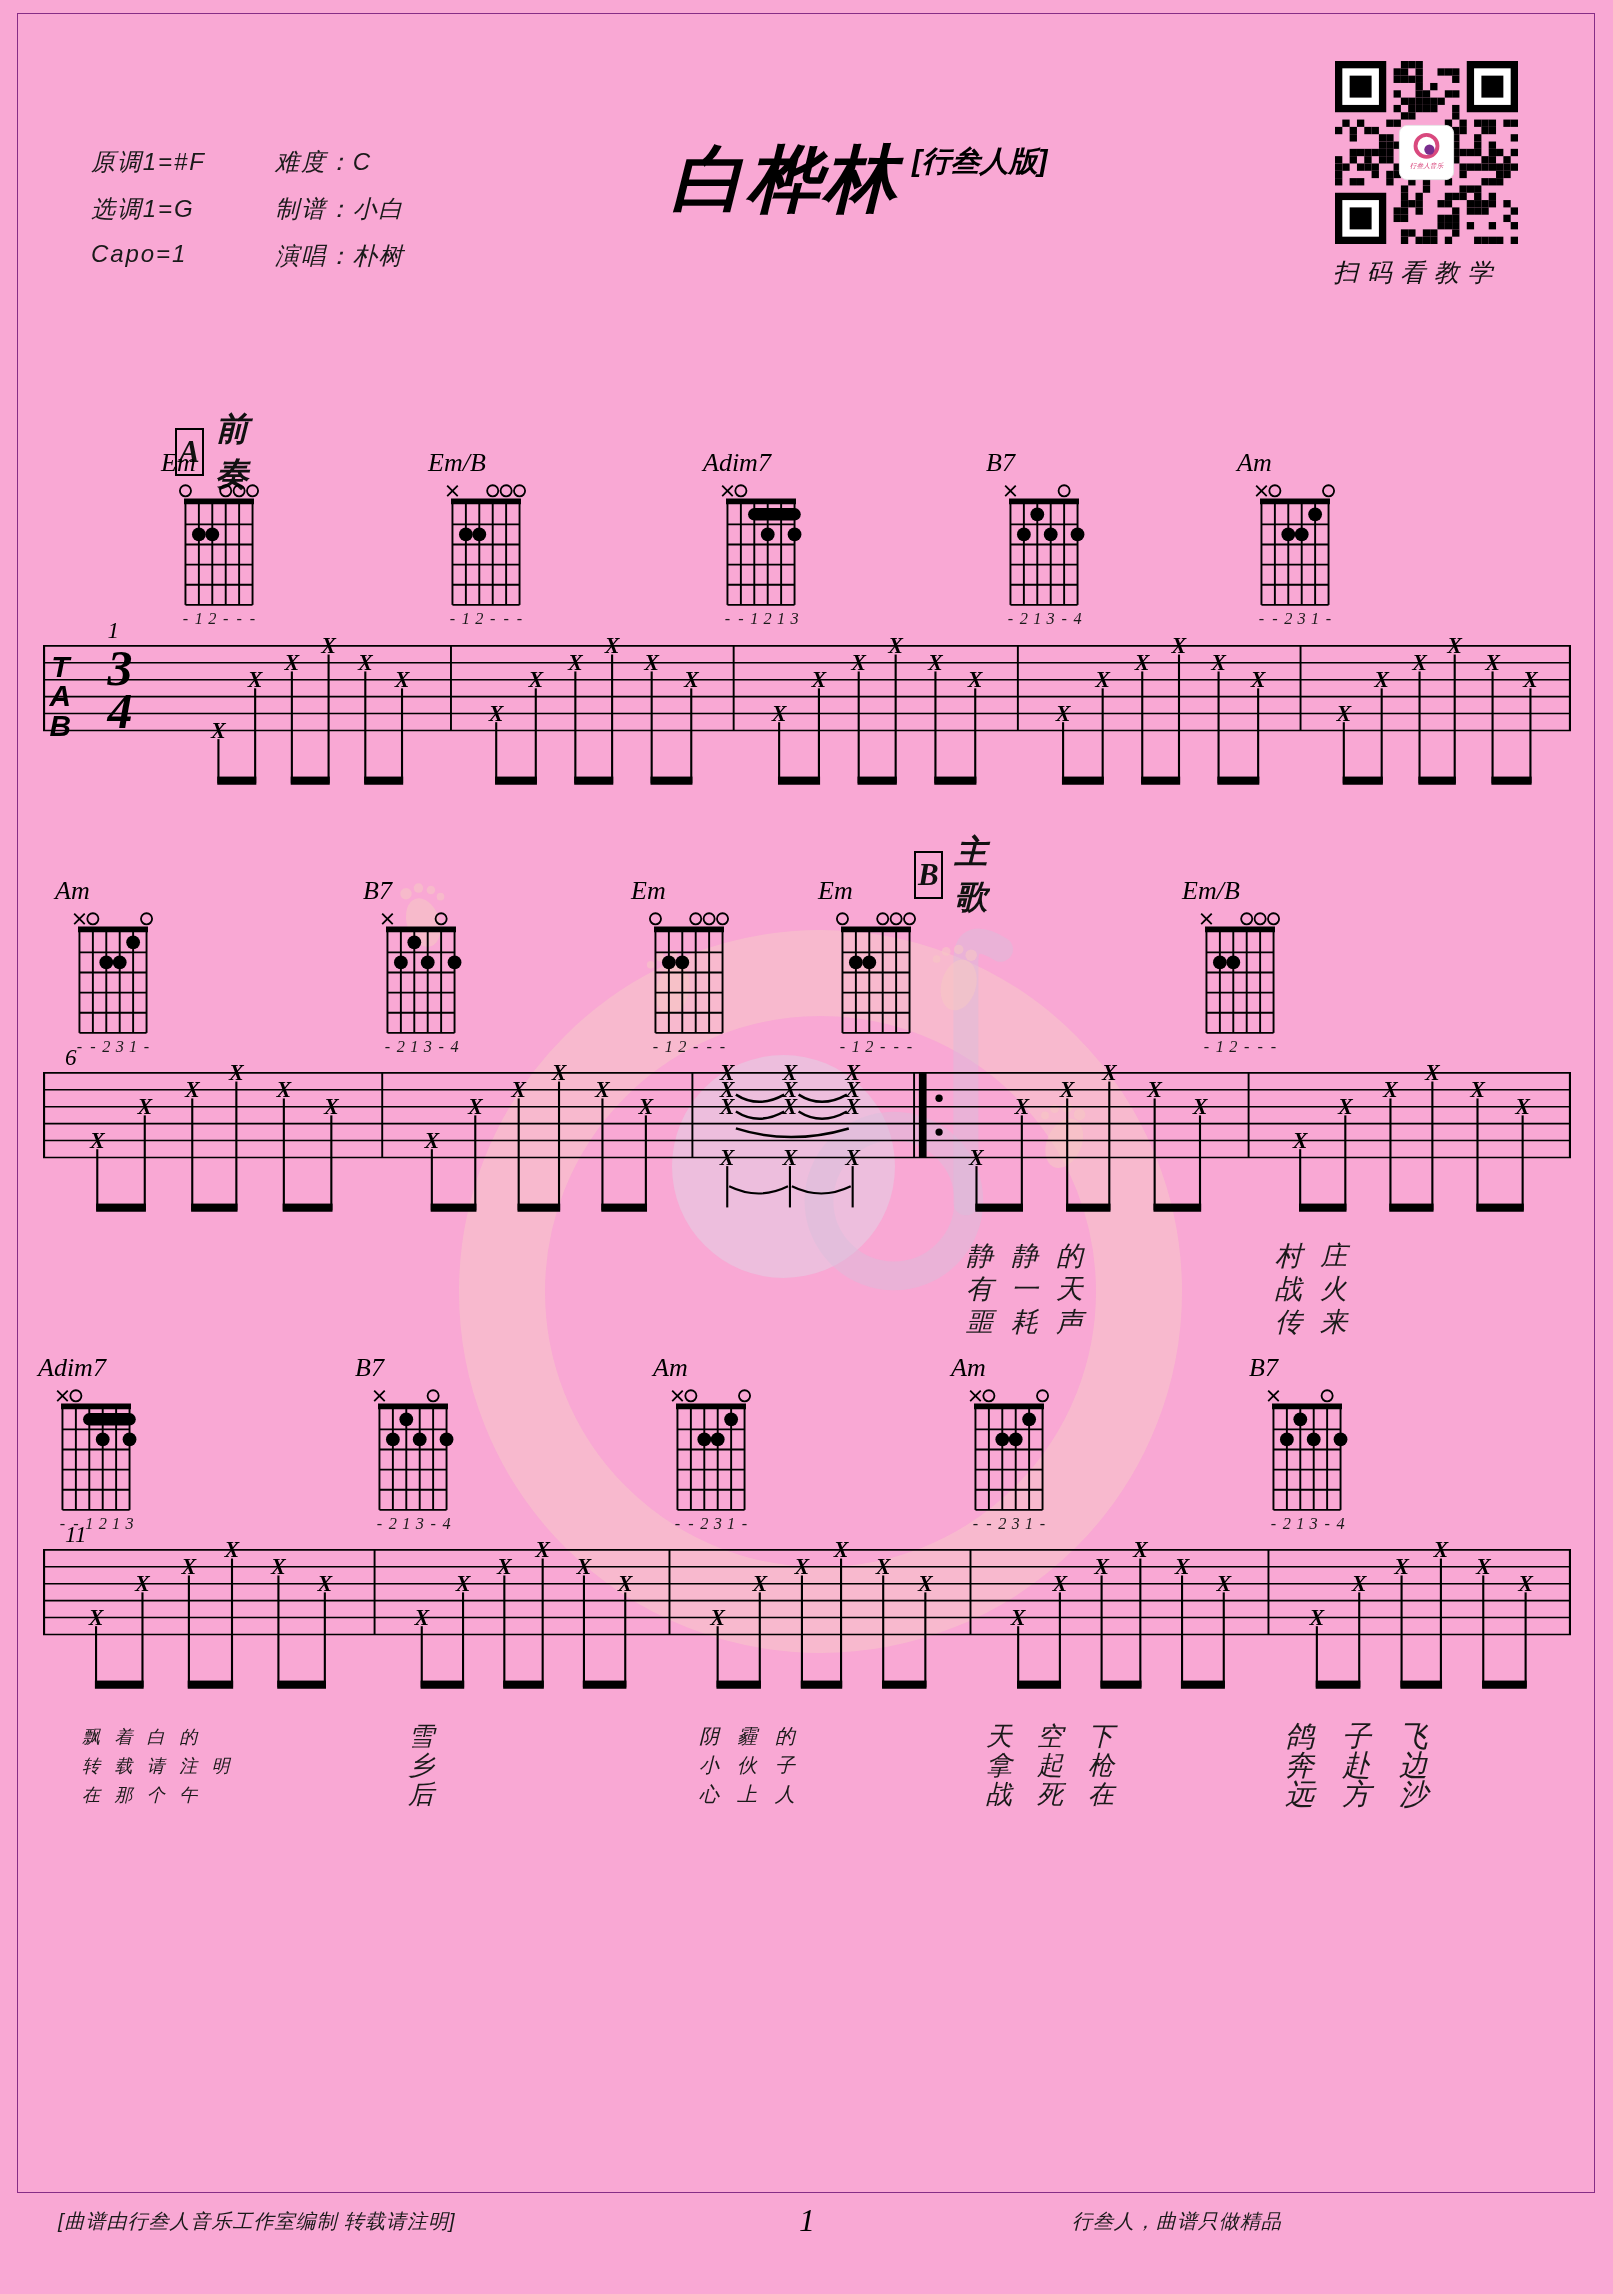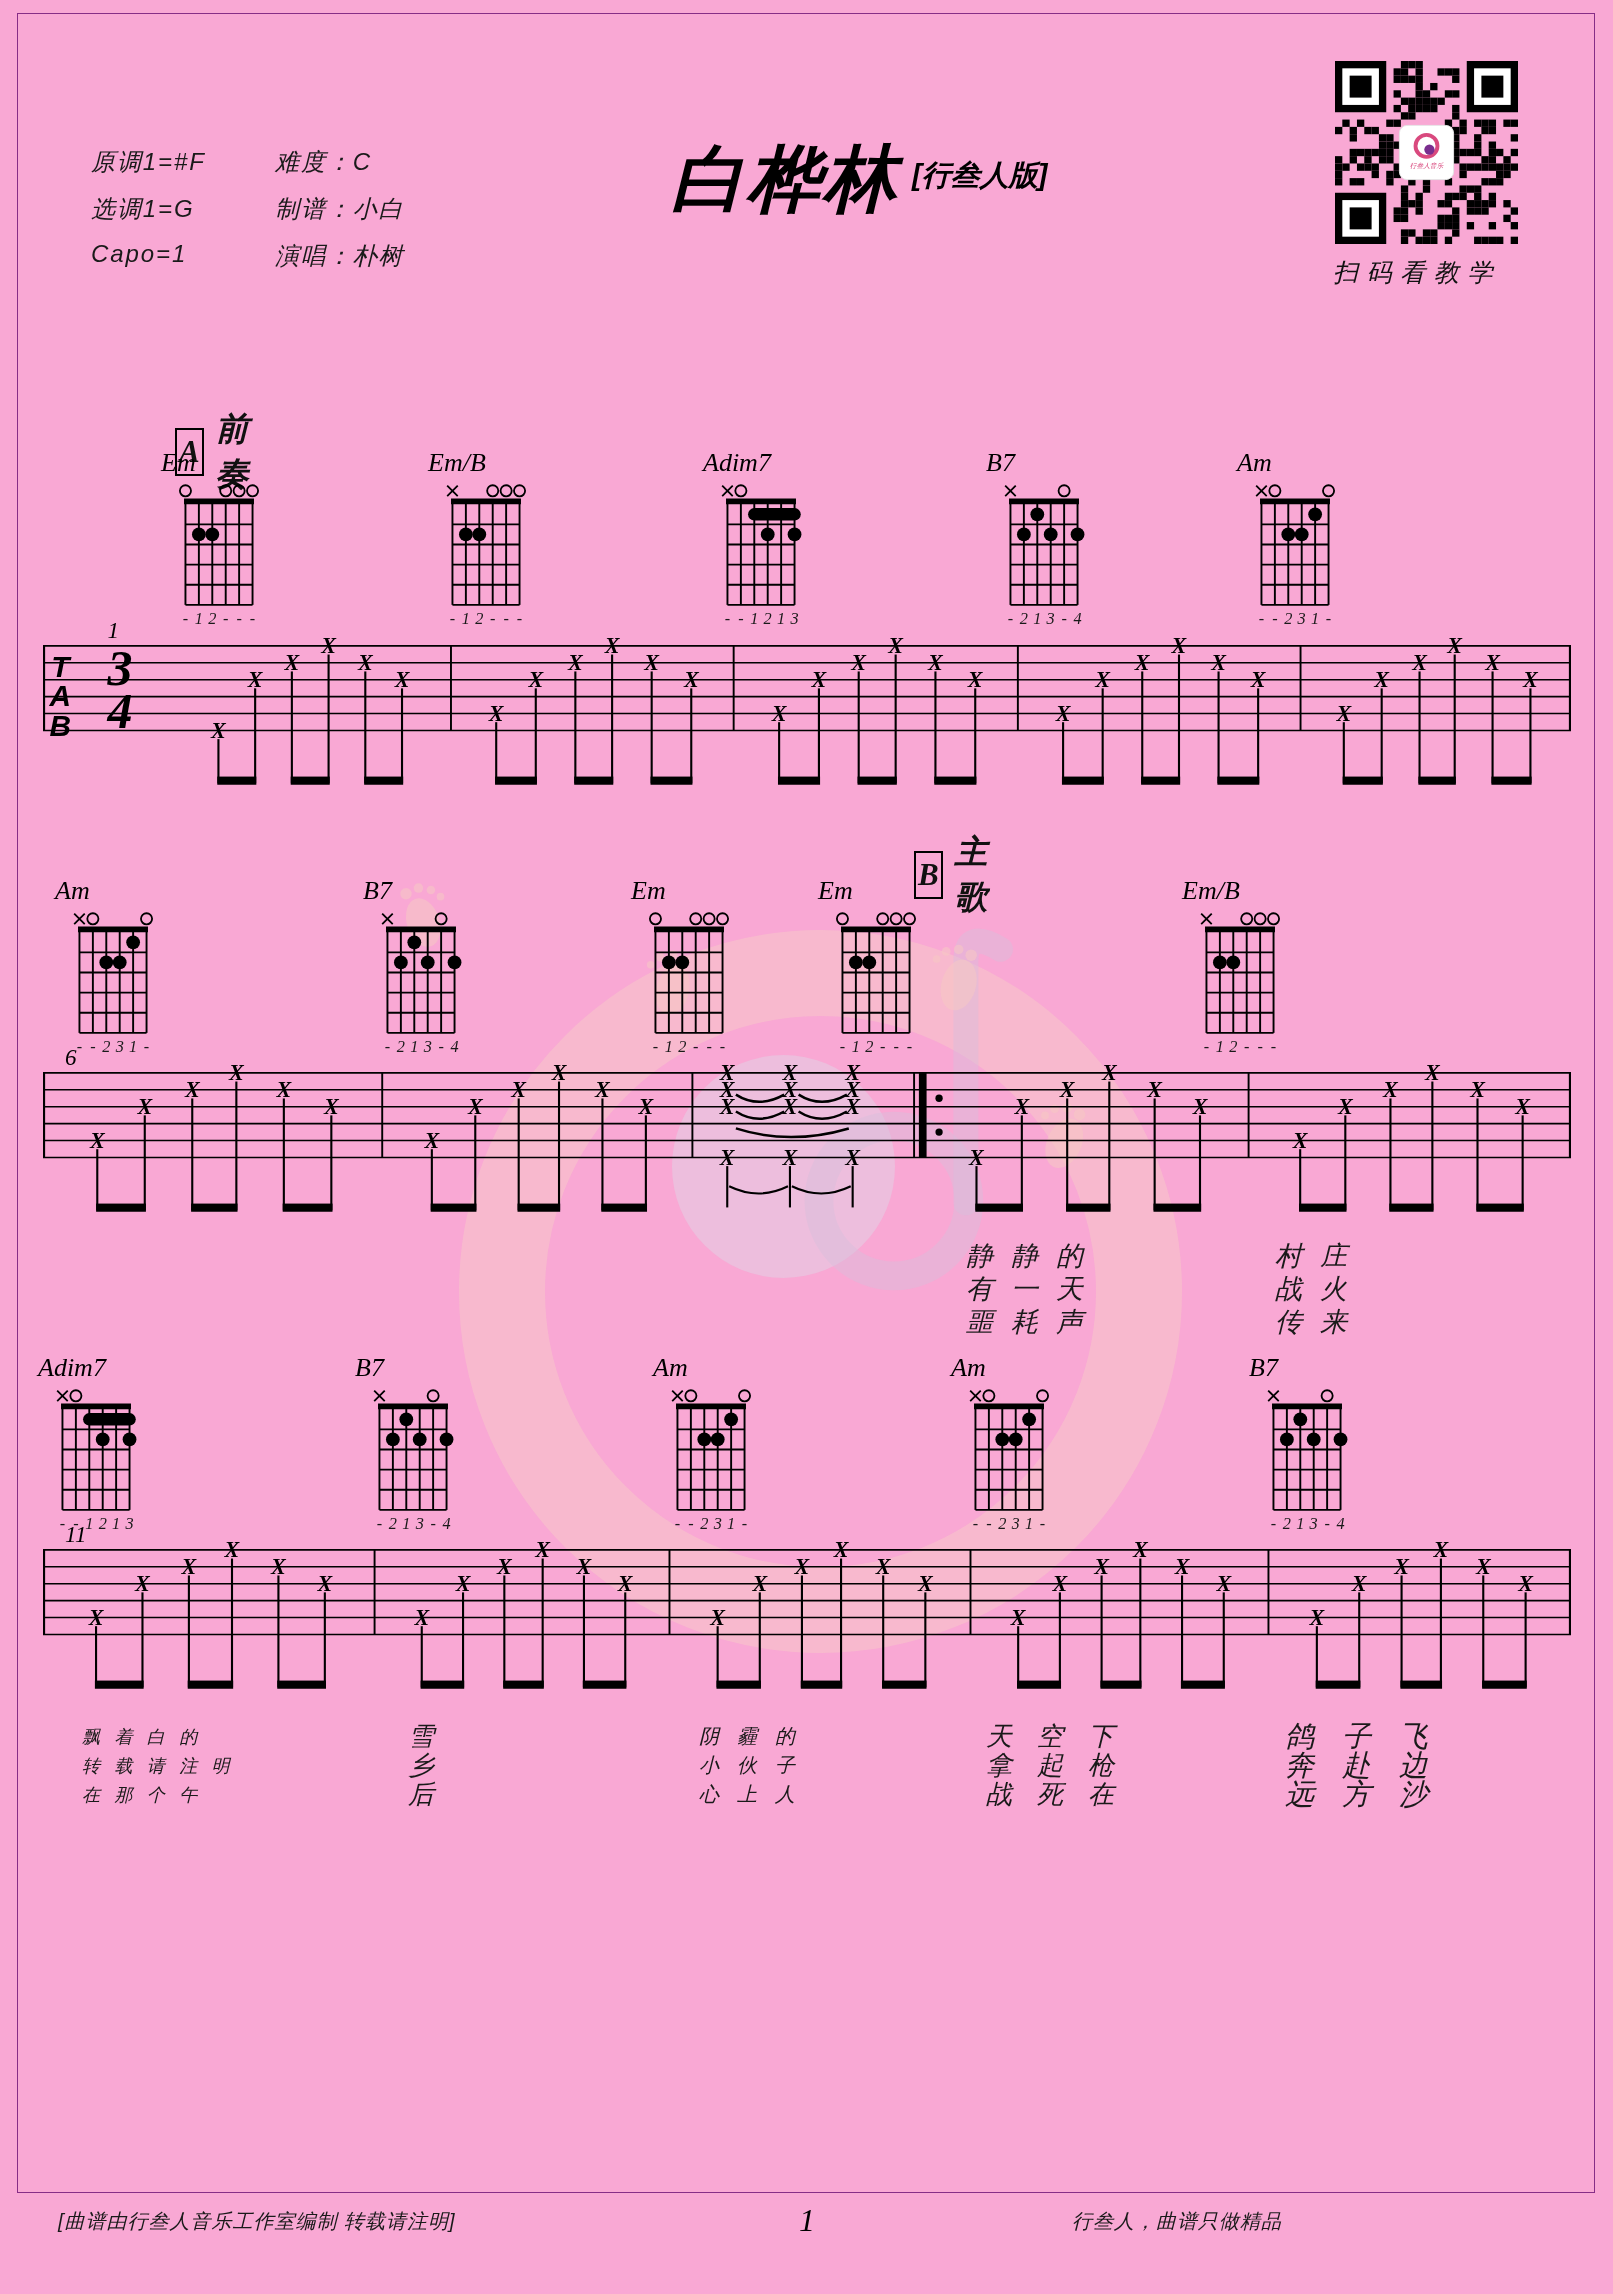--- a/index.html
+++ b/index.html
@@ -3,21 +3,21 @@
 <meta charset="utf-8">
 <style>
   html,body{margin:0;padding:0;background:#fff;}
   .page{position:relative;width:1614px;height:2294px;background:#f9a8d4;overflow:hidden;
         font-family:"Liberation Sans",sans-serif;color:#111;font-style:italic;}
   .abs{position:absolute;}
   .page-frame{position:absolute;left:17.3px;top:13.4px;width:1576px;height:2178px;
               border:1.9px solid #862d86;pointer-events:none;}
   
   .hline{position:absolute;font-size:24px;letter-spacing:1.9px;color:#1a1a1a;white-space:nowrap;}
-  .title-wrap{position:absolute;left:671px;top:142px;display:flex;align-items:center;white-space:nowrap;}
+  .title-wrap{position:absolute;left:671px;top:142px;display:flex;align-items:flex-start;white-space:nowrap;}
   .title-main{font-size:73px;font-weight:700;letter-spacing:2.9px;line-height:1;color:#000;}
   .title-sub{font-size:29px;font-weight:600;margin-left:13.4px;margin-bottom:5px;color:#000;}
   
   .qr-caption{position:absolute;font-size:25px;letter-spacing:8.6px;color:#111;white-space:nowrap;}
   
   .sec-label{position:absolute;display:flex;align-items:center;}
   .sec-box{display:inline-flex;align-items:center;justify-content:center;width:37px;height:44px;
            border:2.9px solid #000;font-family:"Liberation Serif",serif;font-weight:700;font-size:31px;}
   .sec-title{font-size:33px;font-weight:700;margin-left:11.5px;letter-spacing:1.9px;}
   

